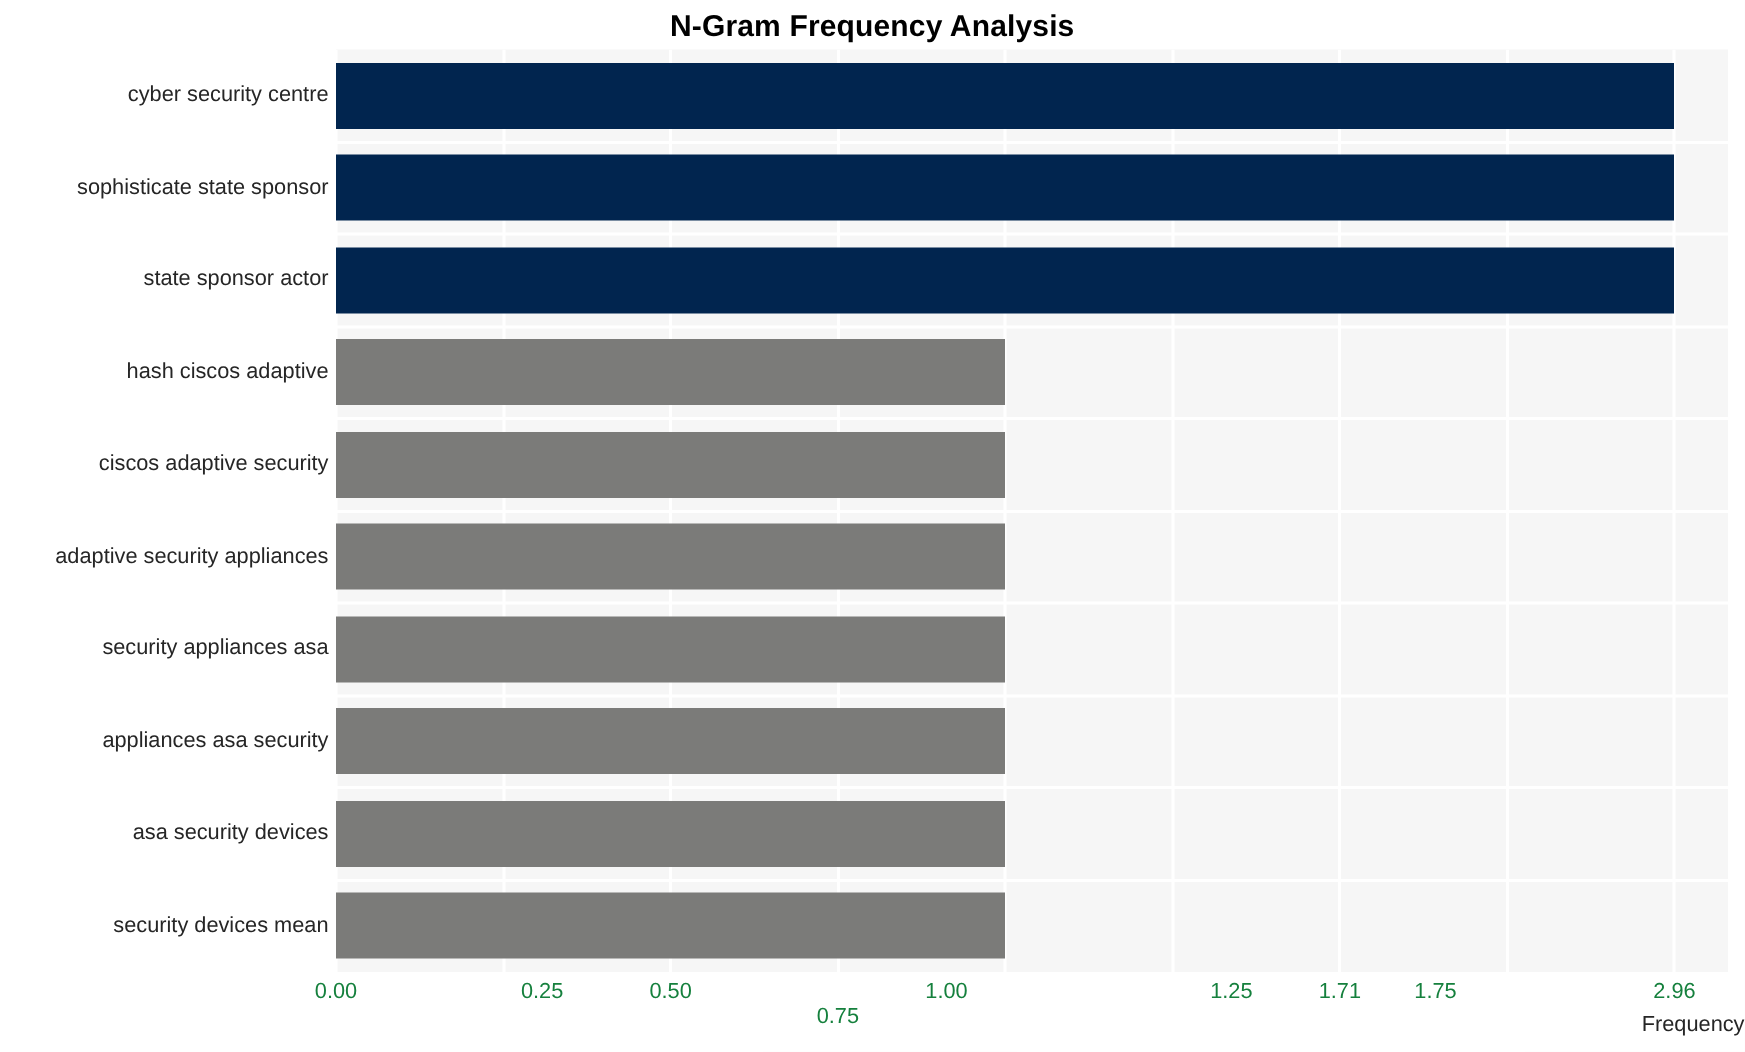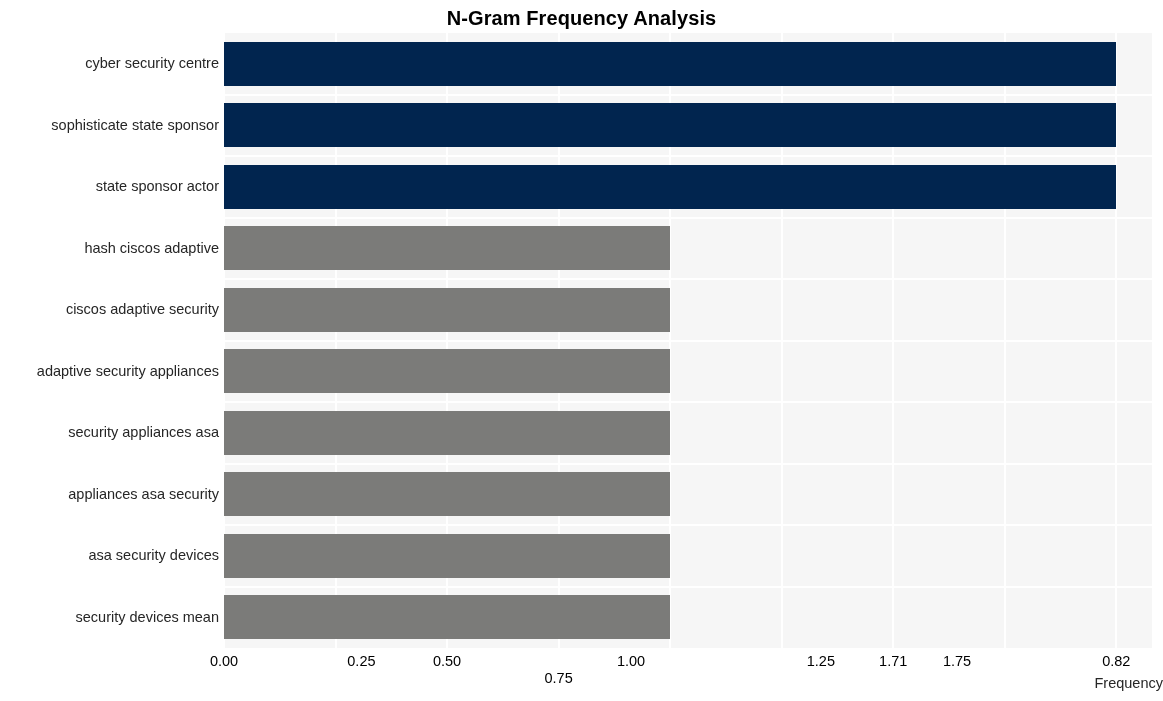--- a/index.html
+++ b/index.html
@@ -85,21 +85,21 @@
   }
 
   
   .xtick {
     position: absolute;
     top: 652px;
     width: 80px;
     margin-left: -40px;
     text-align: center;
     font-size: 14.5px;
-    color: #000000;
+    color: #15803d;
     line-height: 18px;
     white-space: nowrap;
   }
 
   #xaxis-label {
     position: absolute;
     left: 0;
     top: 674px;
     width: 1163px;
     text-align: right;
@@ -167,18 +167,18 @@
     </div>
   <div id="xticks">
       <div class="xtick" style="left: 224px;">0.00</div>
       <div class="xtick" style="left: 335.538px; text-align: right;">0.25</div>
       <div class="xtick" style="left: 447.077px;">0.50</div>
       <div class="xtick" style="left: 558.615px; margin-top: 17px;">0.75</div>
       <div class="xtick" style="left: 631px;">1.00</div>
       <div class="xtick" style="left: 795px; text-align: right;">1.25</div>
       <div class="xtick" style="left: 893.231px;">1.71</div>
       <div class="xtick" style="left: 957px;">1.75</div>
-      <div class="xtick" style="left: 1116.31px;">0.82</div>
+      <div class="xtick" style="left: 1116.31px;">2.96</div>
     </div>
 
   <div id="xaxis-label">Frequency</div>
 
 </div>
 
 </body></html>

